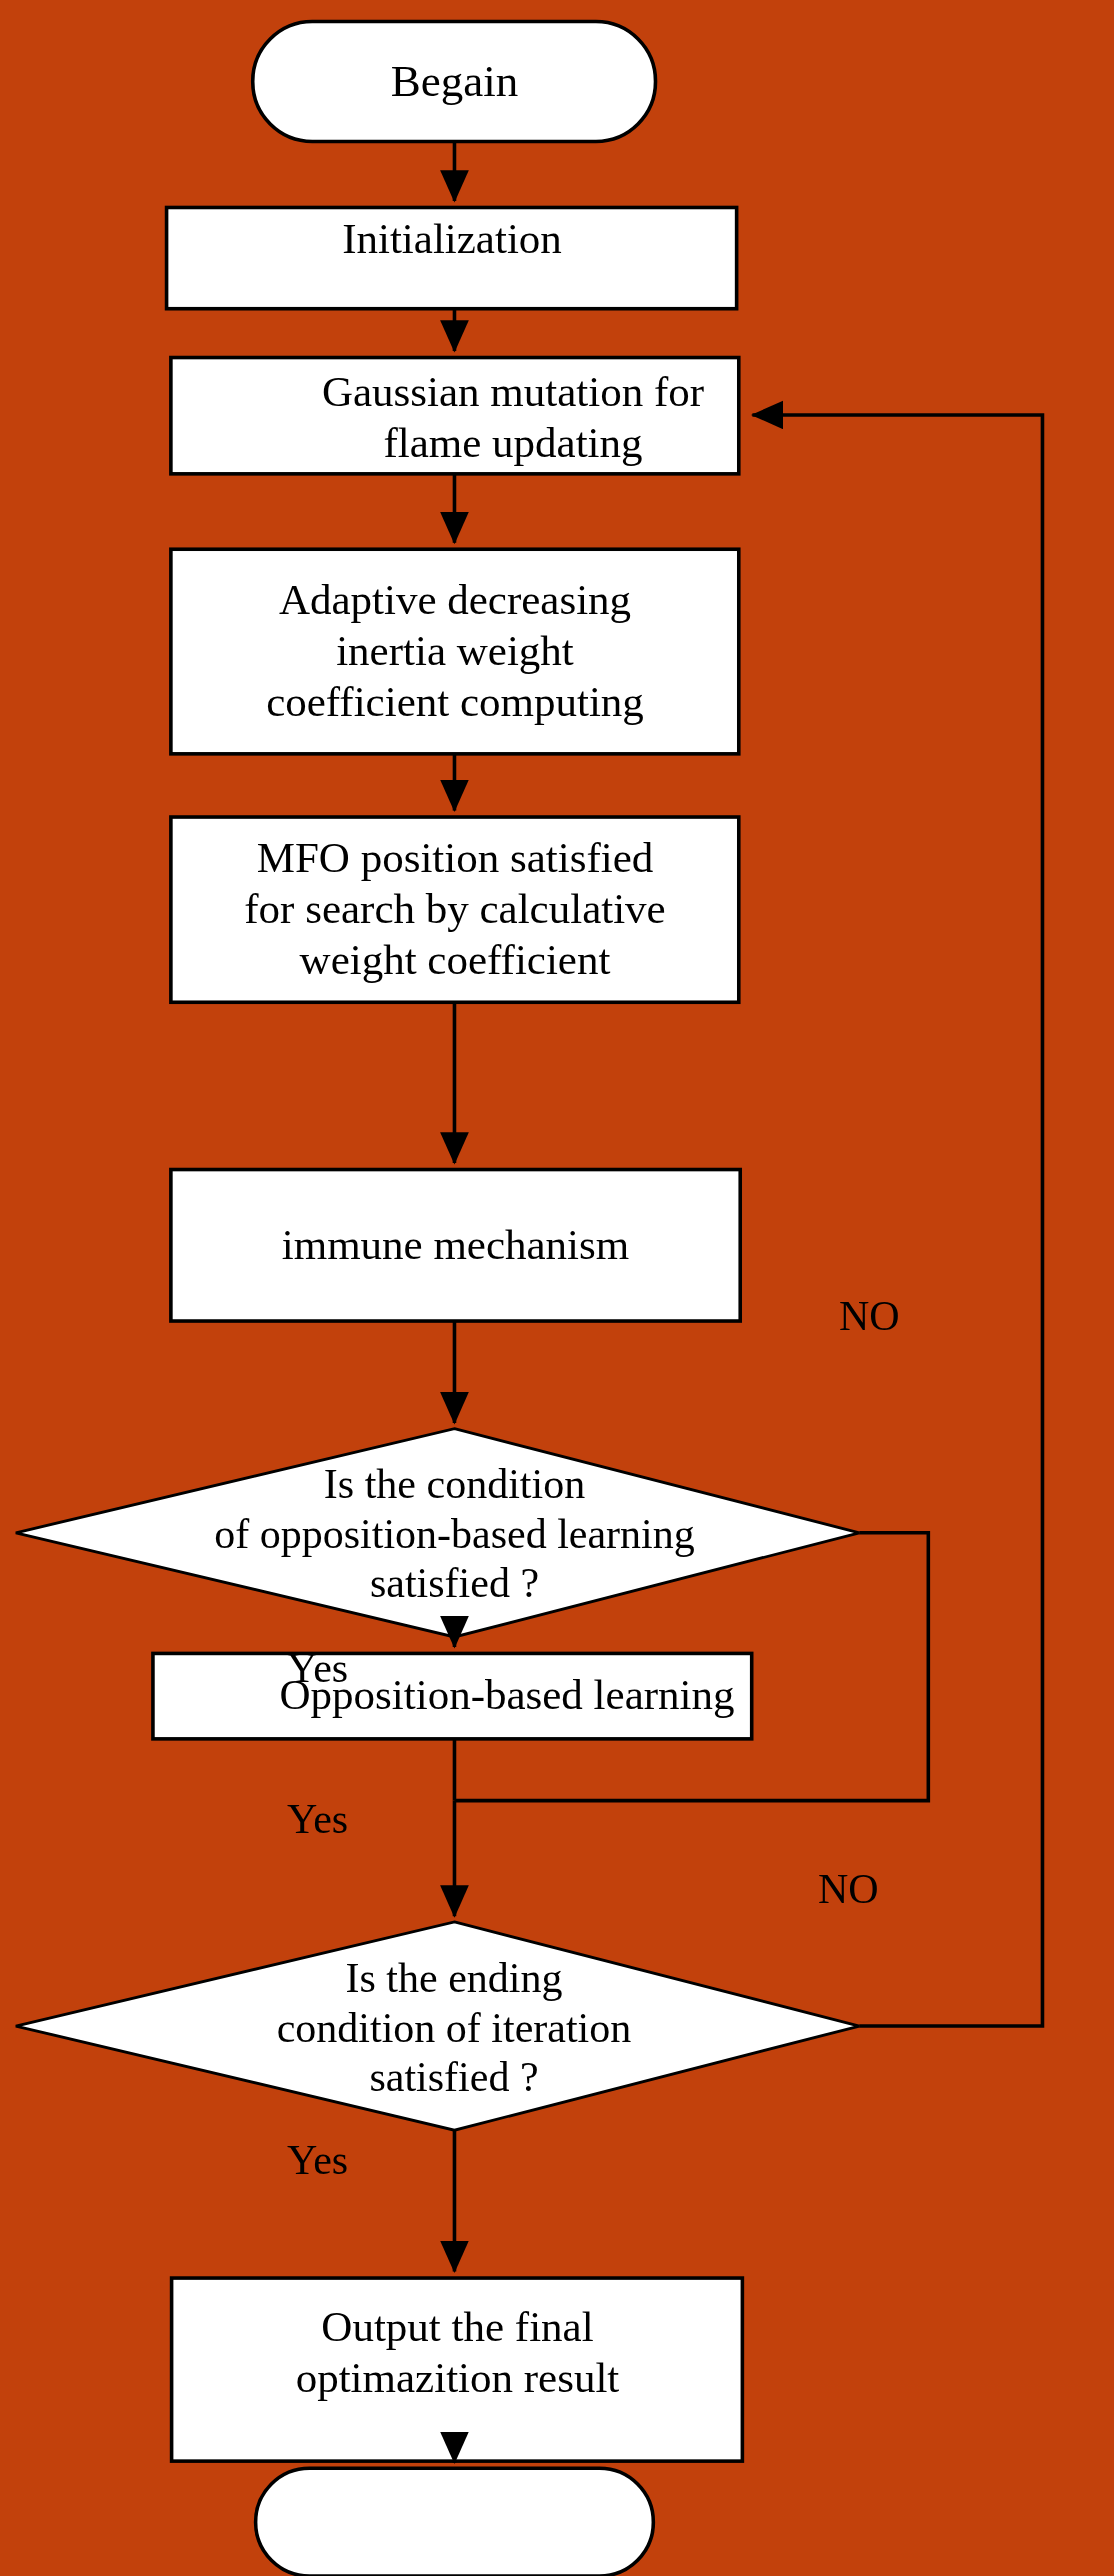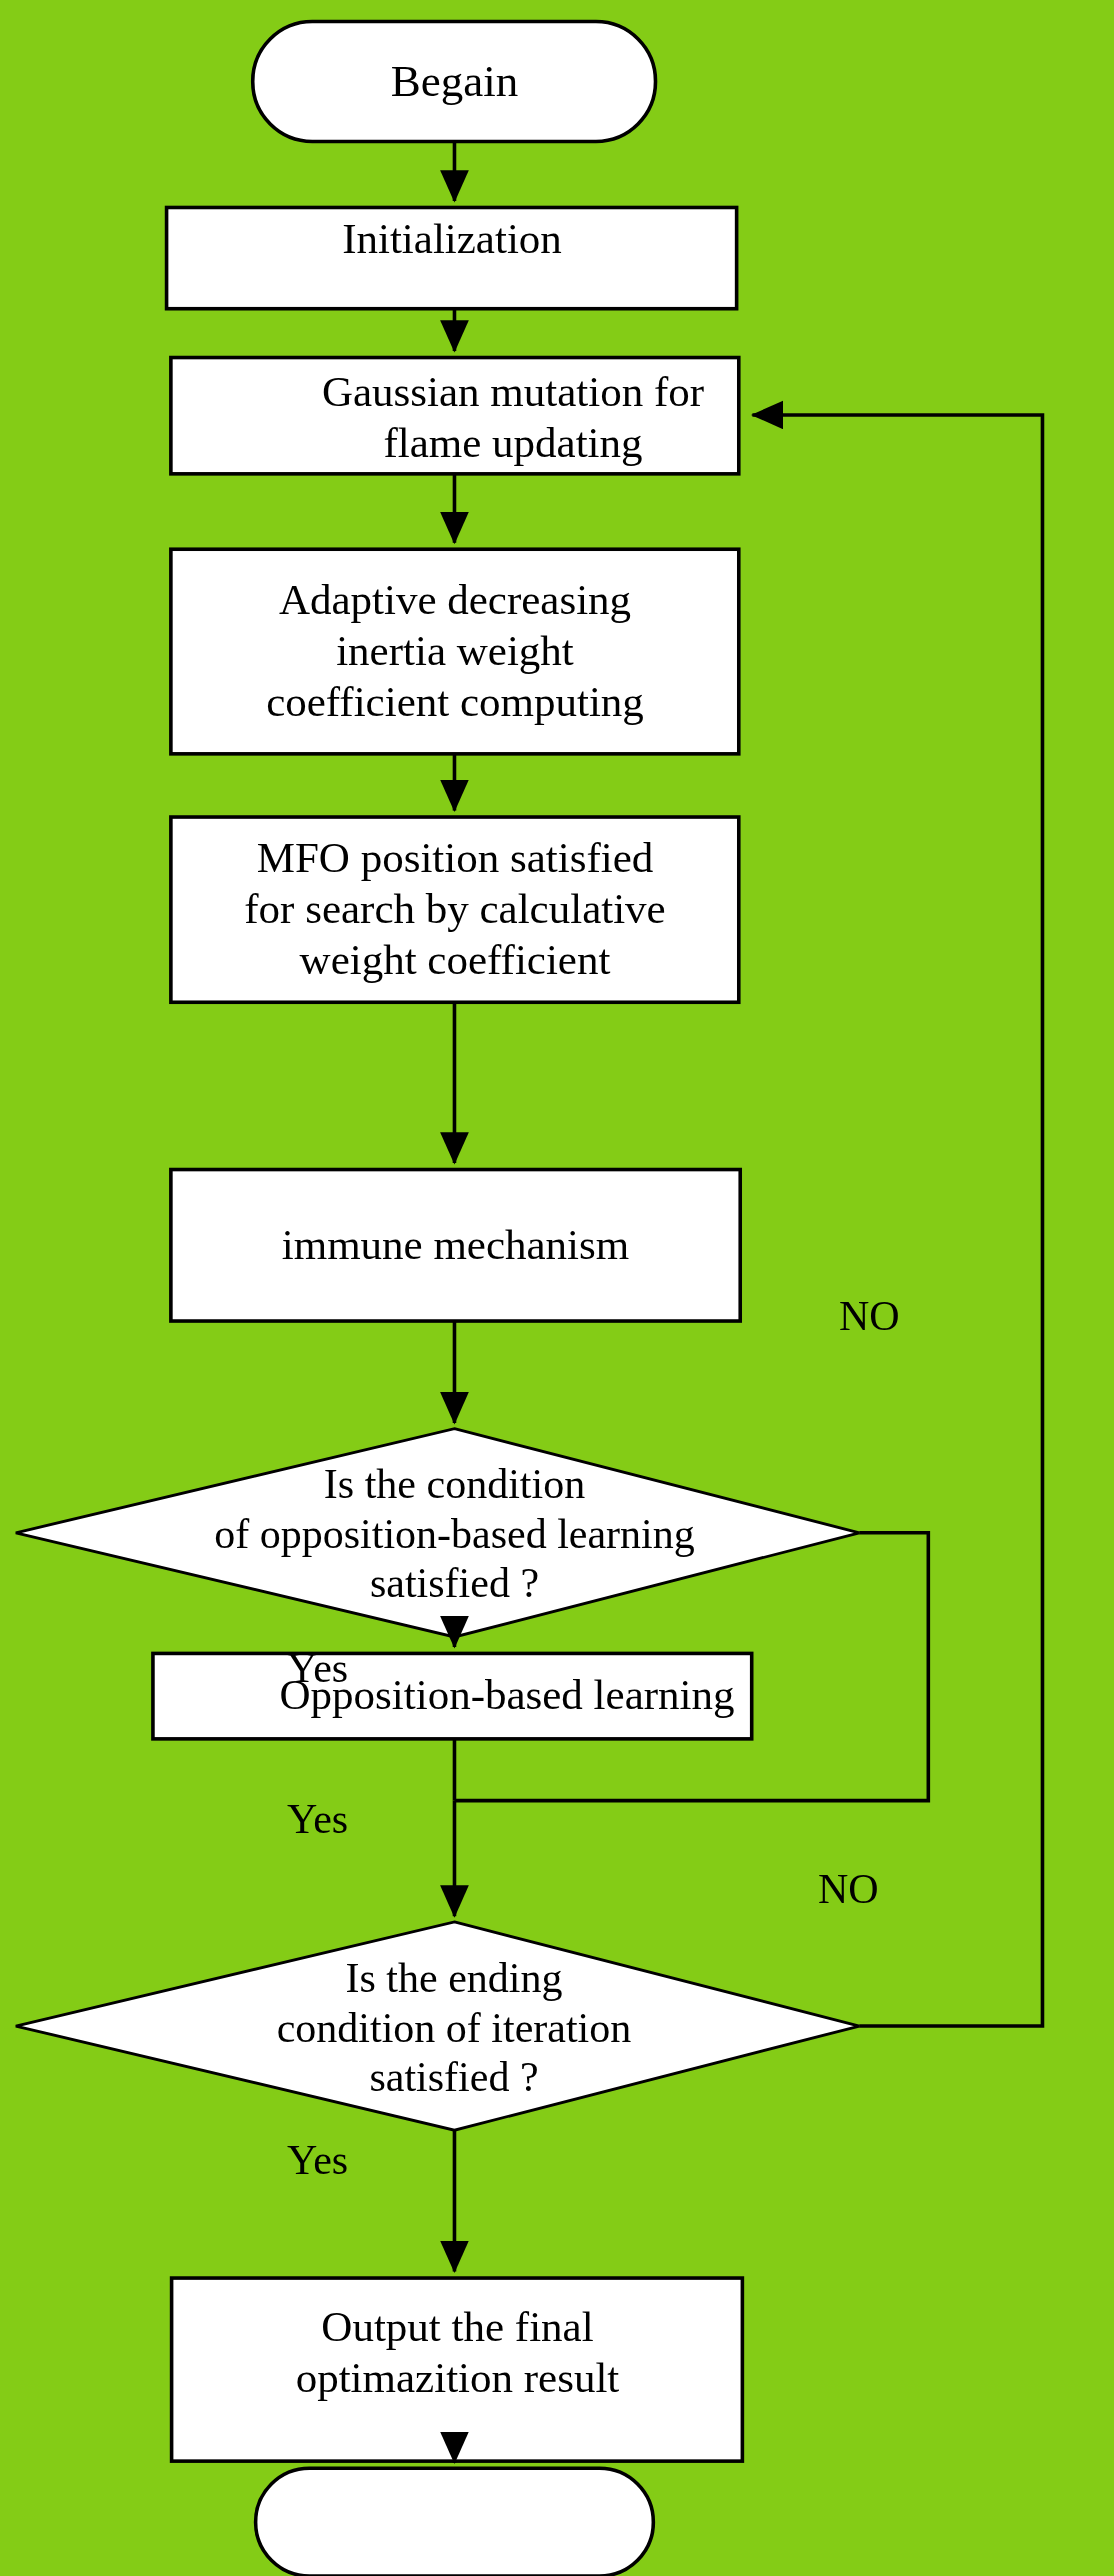--- a/index.html
+++ b/index.html
@@ -5,21 +5,21 @@
 <style>
   html, body {
     margin: 0;
     padding: 0;
     background: #ffffff;
   }
   #stage {
     position: relative;
     width: 1115px;
     height: 2576px;
-    background: #84cc16;
+    background: #c2410c;
     overflow: hidden;
     font-family: "Liberation Serif", "DejaVu Serif", serif;
   }
   #flow-svg {
     position: absolute;
     left: 0;
     top: 0;
     width: 1115px;
     height: 2576px;
   }

